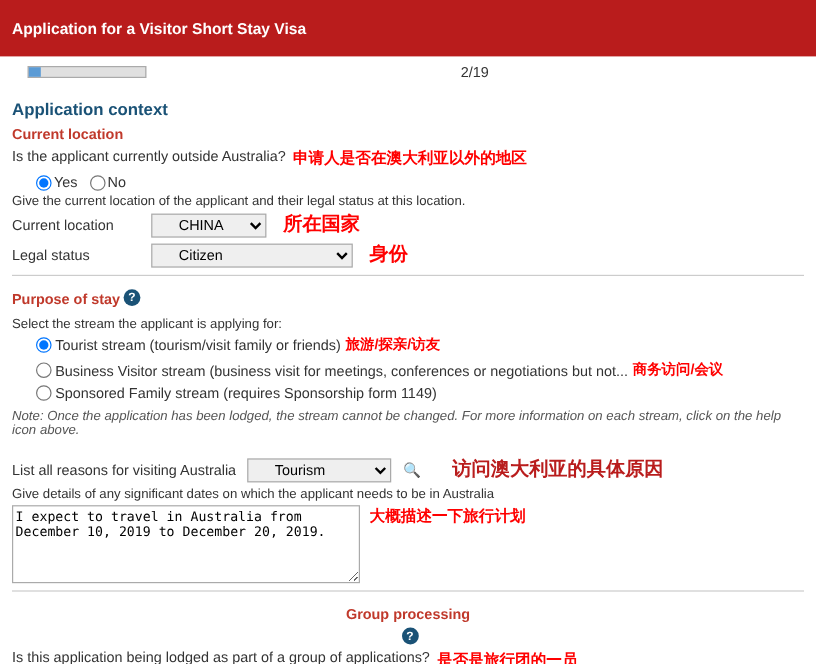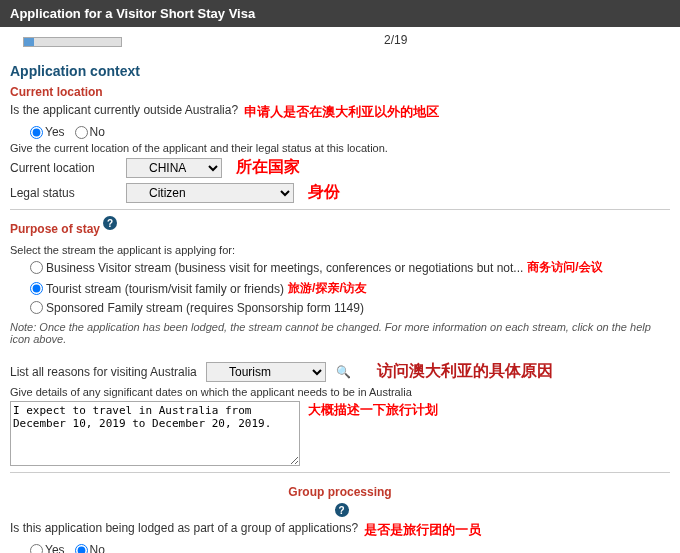--- a/index.html
+++ b/index.html
@@ -1,29 +1,29 @@
 <!DOCTYPE html>
 <html><head>
   <meta charset="utf-8">
   <style>
     * { box-sizing: border-box; margin: 0; padding: 0; }
     body { font-family: Arial, sans-serif; font-size: 12px; color: #333; background: #fff; width: 680px; }
 
     .title-bar {
-      background: #404040;
+      background: #b91c1c;
       color: white;
-      padding: 6px 10px;
+      padding: 16px 10px;
       font-size: 13px;
       font-weight: bold;
     }
 
     .progress-bar-container {
       padding: 6px 23px;
       display: flex;
-      align-items: flex-end;
+      align-items: center;
       gap: 12px;
     }
 
     .progress-bar-track {
       width: 120px;
       height: 10px;
       background: #e0e0e0;
       border: 1px solid #aaa;
     }
 
@@ -249,43 +249,43 @@
         <option>Permanent Resident</option>
         <option>Temporary Resident</option>
       </select>
       <span class="field-annotation">身份</span>
     </div>
   </div>
 
   <hr class="divider">
 
   <div>
-    <div style="display:flex; margin-bottom:4px;">
+    <div style="display:flex; align-items:center; margin-bottom:4px;">
       <span class="subsection-title">Purpose of stay</span>
       <span class="help-icon">?</span>
     </div>
 
     <div class="small-text">Select the stream the applicant is applying for:</div>
 
     <div class="checkbox-group">
+
+      <div class="tourism-row">
+        <label class="checkbox-label">
+          <input type="radio" name="stream" checked="" style="">
+          <span>Tourist stream (tourism/visit family or friends)</span>
+        </label>
+        <span class="ann-tourist">旅游/探亲/访友</span>
+      </div>
 
       <div class="tourism-row">
         <label class="checkbox-label">
           <input type="radio" name="stream" style="">
           <span>Business Visitor stream (business visit for meetings, conferences or negotiations but not...</span>
         </label>
         <span class="ann-business">商务访问/会议</span>
-      </div>
-
-      <div class="tourism-row">
-        <label class="checkbox-label">
-          <input type="radio" name="stream" checked="" style="">
-          <span>Tourist stream (tourism/visit family or friends)</span>
-        </label>
-        <span class="ann-tourist">旅游/探亲/访友</span>
       </div>
 
       <div class="tourism-row">
         <label class="checkbox-label">
           <input type="radio" name="stream" style="">
           <span>Sponsored Family stream (requires Sponsorship form 1149)</span>
         </label>
       </div>
 
     </div>

